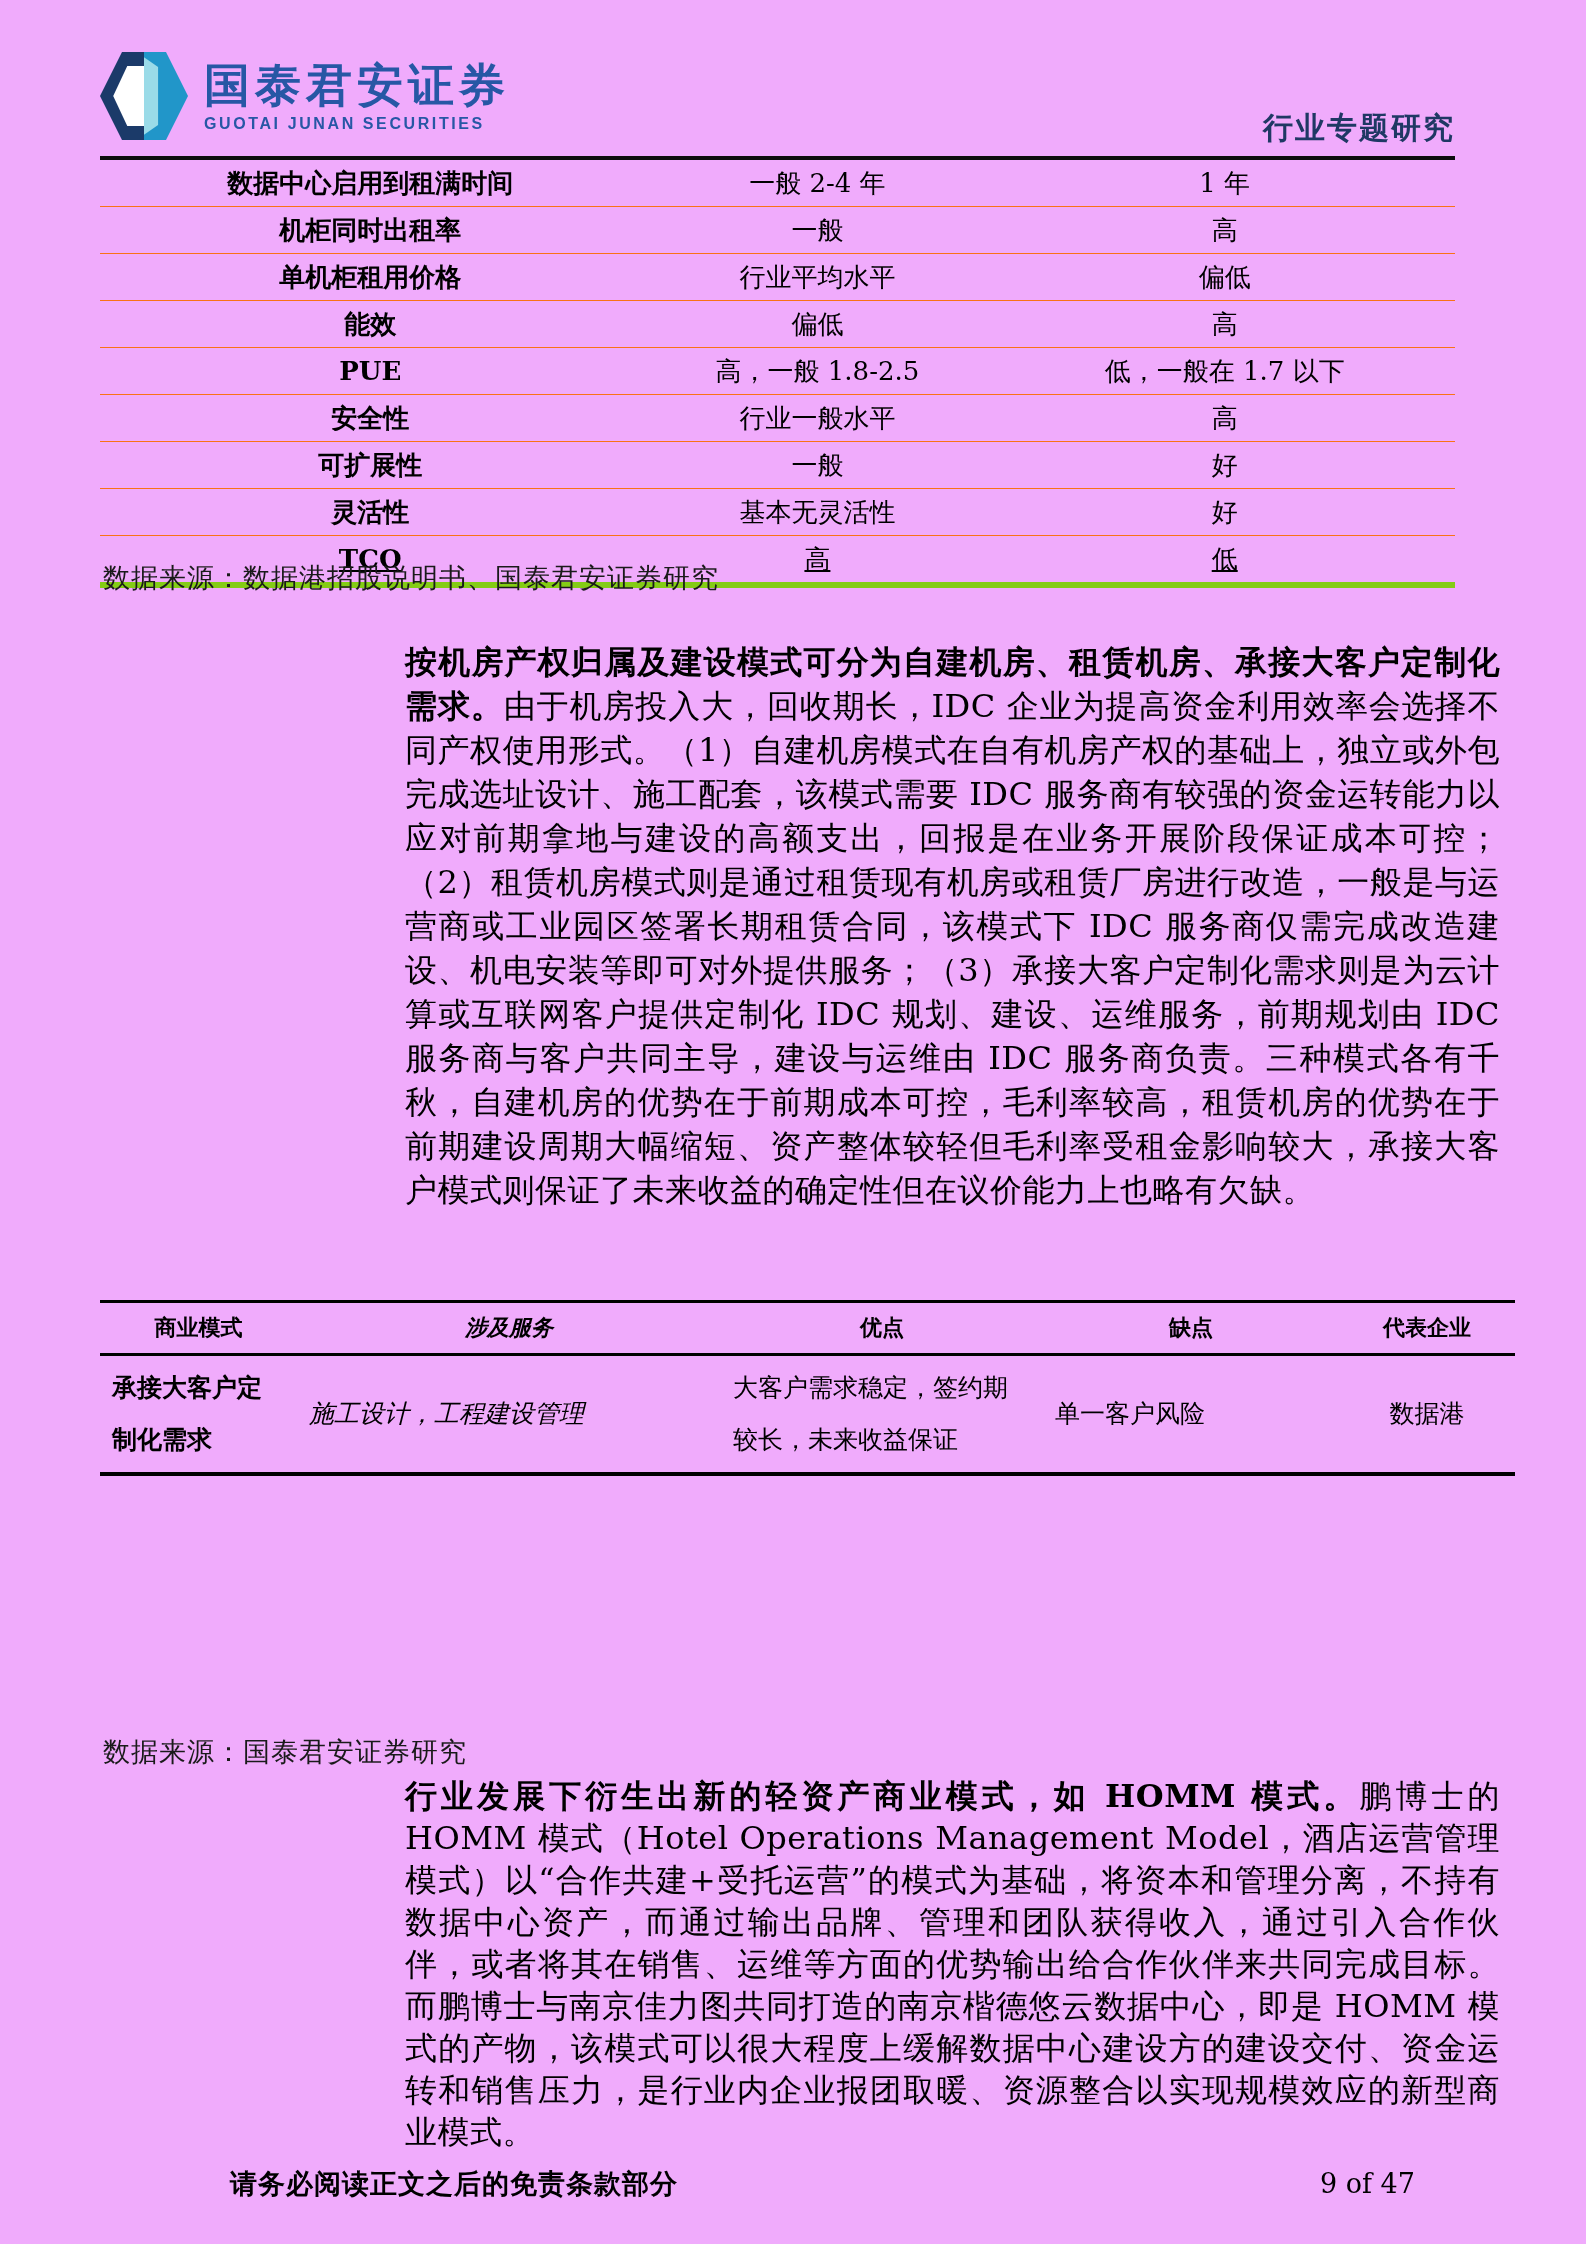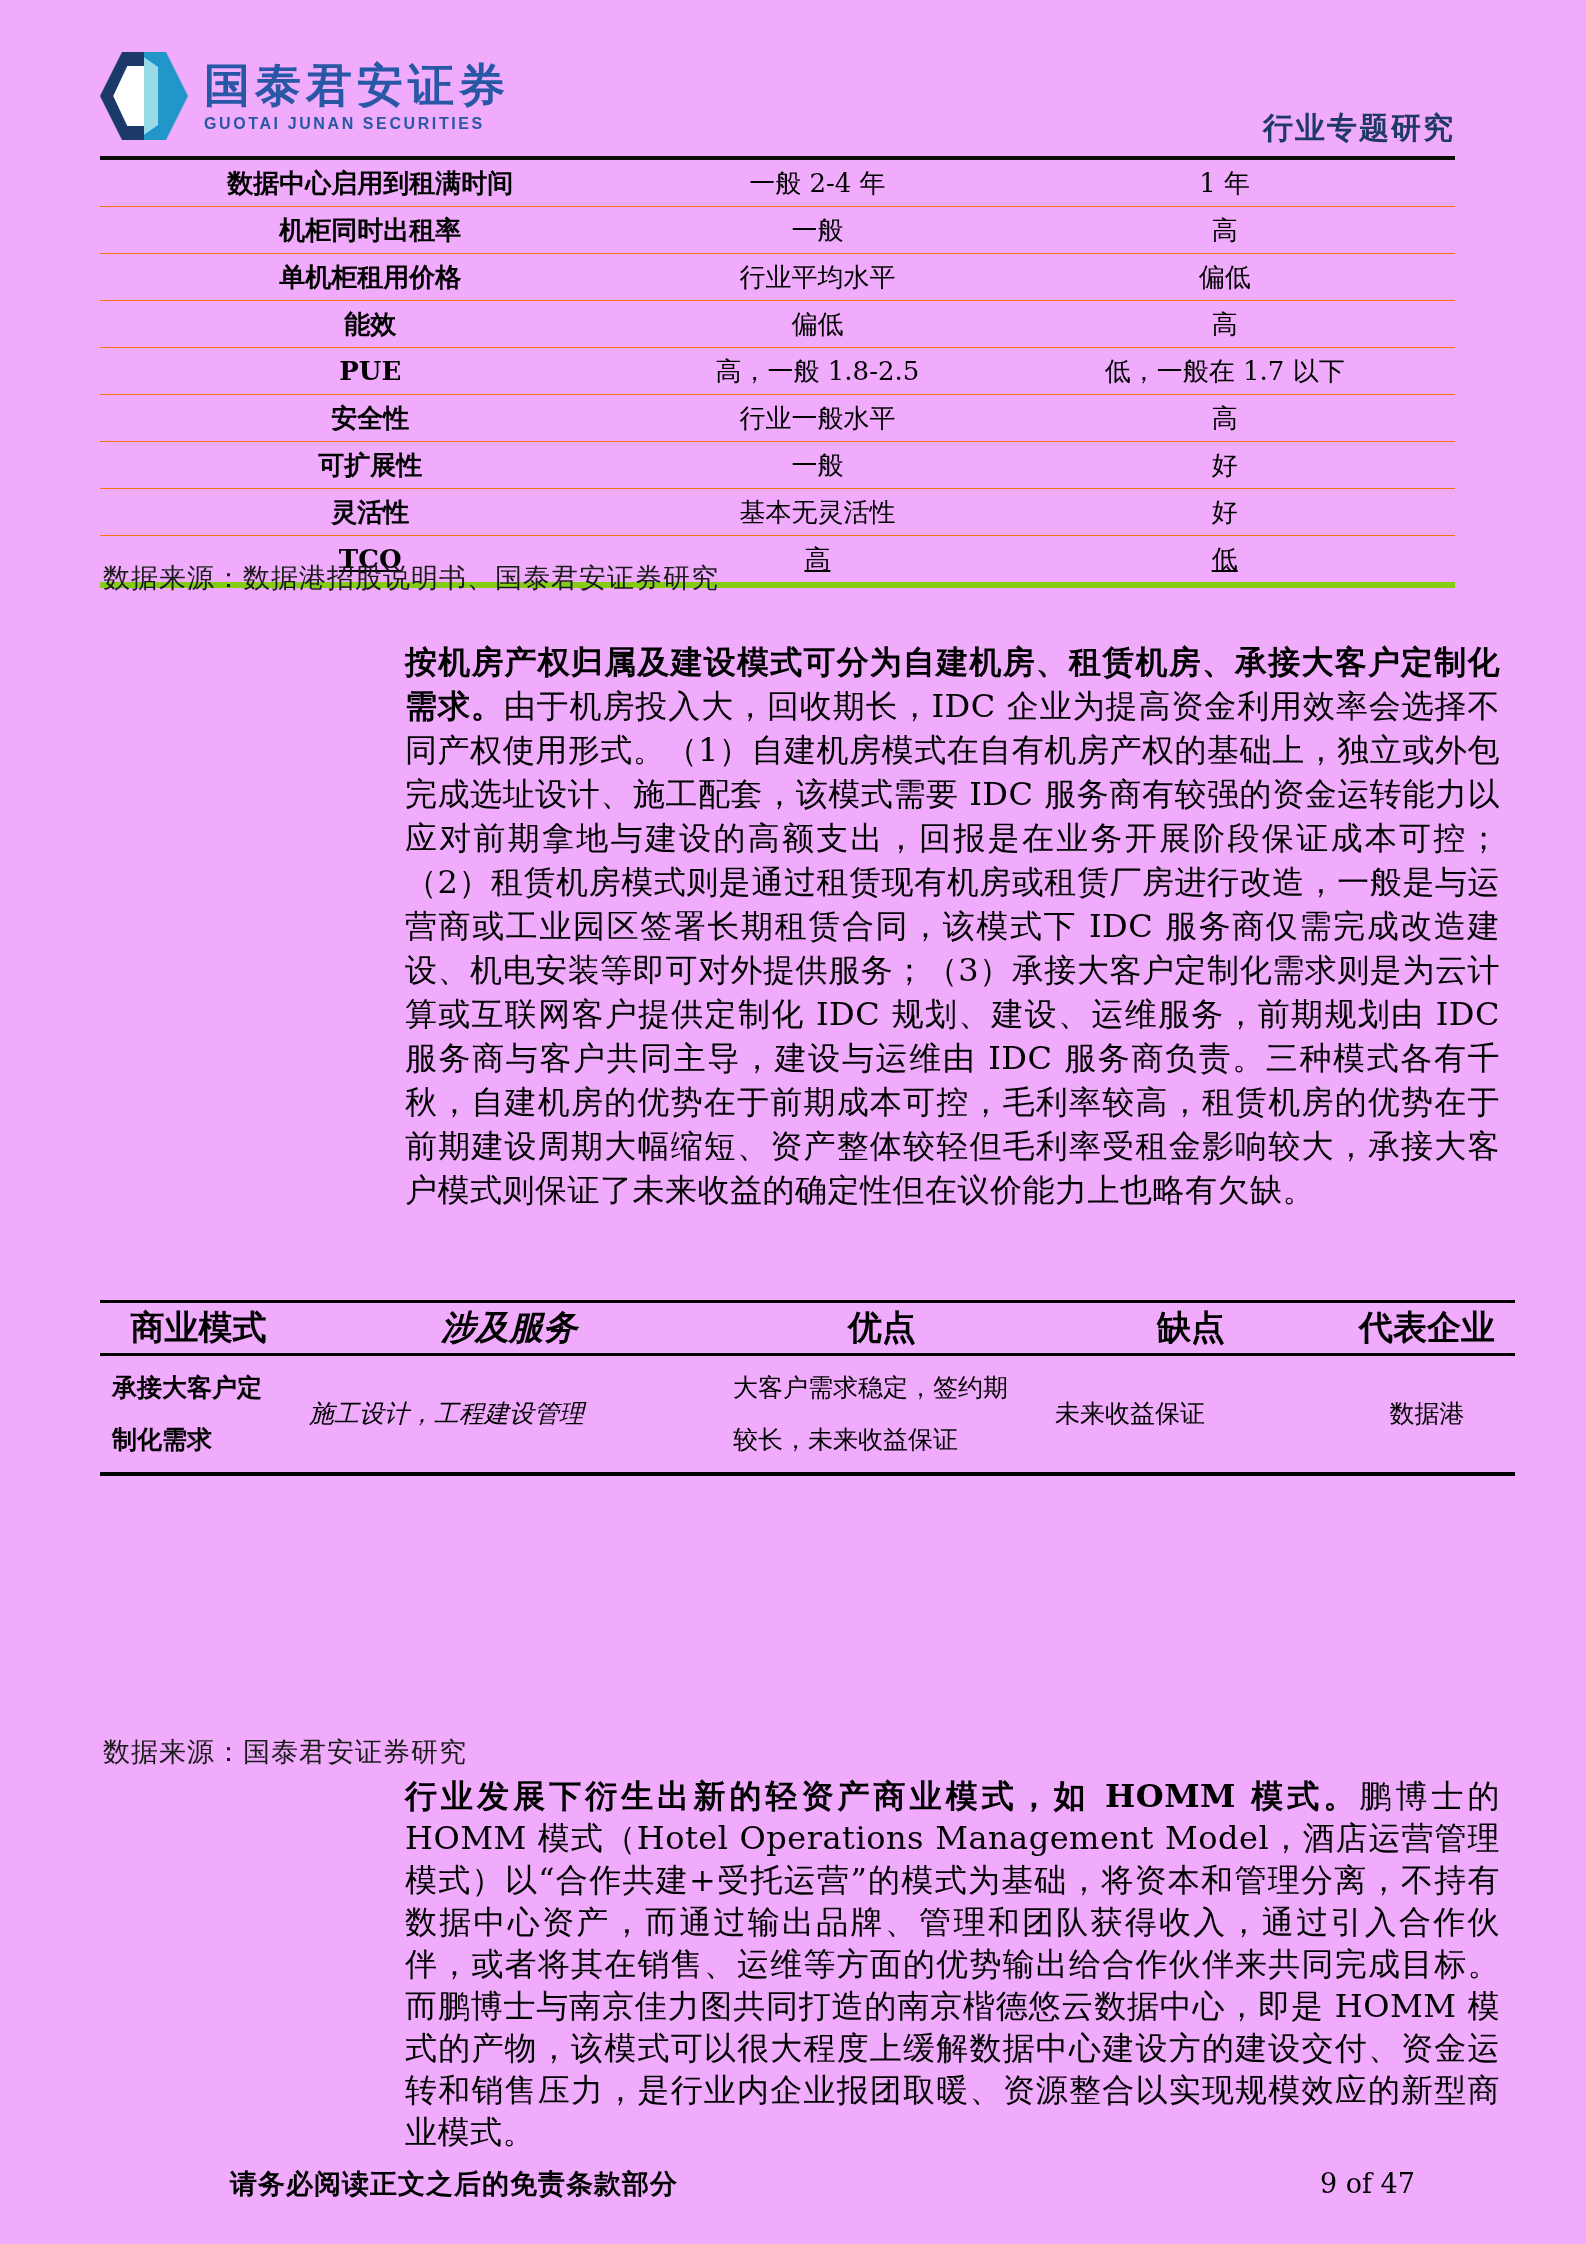--- a/index.html
+++ b/index.html
@@ -36,21 +36,21 @@
   
   .para{position:absolute;left:405px;width:1095px;font-size:32px;line-height:44px;text-align:justify;
         letter-spacing:0.5px;}
   .p1{top:640px;}
   .p2{top:1775px;line-height:42px;}
   .lead{font-weight:bold;}
 
   
   .t5-title{position:absolute;left:100px;top:1260px;font-size:27px;font-weight:bold;letter-spacing:1px;}
   .t5{position:absolute;left:100px;top:1300px;width:1355px;border-collapse:collapse;table-layout:fixed;}
-  .t5 th{font-size:34px;font-weight:bold;text-align:center;height:46px;vertical-align:middle;
+  .t5 th{font-size:22px;font-weight:bold;text-align:center;height:46px;vertical-align:middle;
          border-top:3px solid #000;border-bottom:3px solid #000;padding:2px 6px;}
   .t5 td{font-size:25px;line-height:52px;vertical-align:middle;padding:6px 12px;
          border-bottom:1px solid #c0c0c0;text-align:left;}
   .t5 tr:last-child td{border-bottom:4px solid #000;}
   .t5 .m{font-weight:bold;}
   .t5 .co{text-align:center;}
   .w1{width:185px;} .w2{width:412px;font-style:italic;} .w3{width:310px;} .w4{width:284px;} .w5{width:164px;}
 
   
   .footer-disclaimer{position:absolute;left:230px;top:2166px;font-size:27px;font-weight:bold;letter-spacing:1px;}
@@ -139,21 +139,21 @@
         <th class="w3">优点</th>
         <th class="w4">缺点</th>
         <th class="w5">代表企业</th>
       </tr>
     </thead>
     <tbody>
       <tr>
         <td class="m w1">承接大客户定制化需求</td>
         <td class="w2">施工设计，工程建设管理</td>
         <td class="w3">大客户需求稳定，签约期较长，未来收益保证</td>
-        <td class="w4">未来收益保证</td>
+        <td class="w4">单一客户风险</td>
         <td class="co w5">数据港</td>
       </tr>
     </tbody>
   </table>
   <div class="source-note src2">数据来源：国泰君安证券研究</div>
 
   <div class="para p2">
     <span class="lead">行业发展下衍生出新的轻资产商业模式，如 HOMM 模式。</span><span>鹏博士的 HOMM 模式（Hotel Operations Management Model，酒店运营管理模式）以“合作共建+受托运营”的模式为基础，将资本和管理分离，不持有数据中心资产，而通过输出品牌、管理和团队获得收入，通过引入合作伙伴，或者将其在销售、运维等方面的优势输出给合作伙伴来共同完成目标。而鹏博士与南京佳力图共同打造的南京楷德悠云数据中心，即是 HOMM 模式的产物，该模式可以很大程度上缓解数据中心建设方的建设交付、资金运转和销售压力，是行业内企业报团取暖、资源整合以实现规模效应的新型商业模式。</span>
   </div>
 

